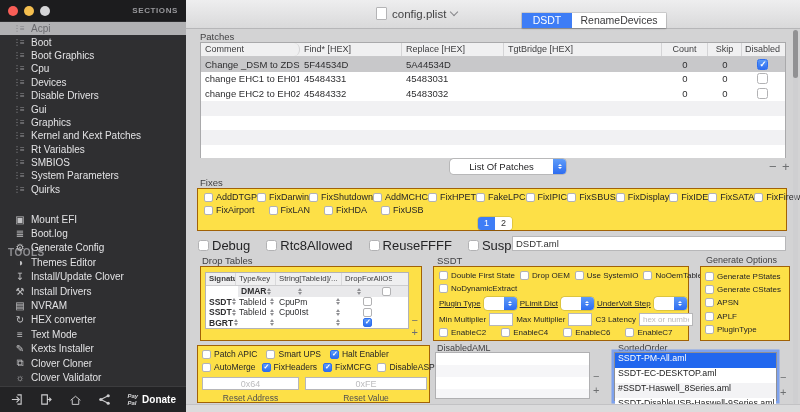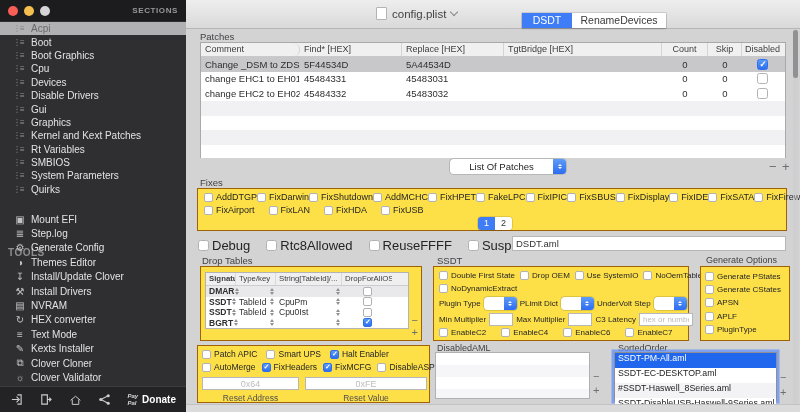--- a/index.html
+++ b/index.html
@@ -95,31 +95,31 @@
        font-size:9px;color:#333;padding:0 3px;box-sizing:border-box;height:13px;}
   .tfield::placeholder{color:#bcbcbe;}
   #dsdt-name-input{position:absolute;left:326px;top:236px;width:274px;height:15px;font-size:9.5px;}
   
   #dt-panel{left:14px;top:266px;width:222px;height:75px;}
   .dtable{position:absolute;left:4px;top:5px;width:204px;background:#fff;border:1px solid #b3b3b5;box-sizing:border-box;}
   .dt-head{display:flex;height:12px;background:#efeff0;border-bottom:1px solid #cdcdcf;font-size:7.8px;color:#3d3d3f;}
   .dt-head div{padding:1px 0 0 3px;box-sizing:border-box;border-right:1px solid #d9d9db;white-space:nowrap;overflow:hidden;}
   .d1{width:30px;font-weight:bold;} .d2{width:40px;} .d3{width:66px;} .d4{width:50px;border-right:none!important;}
   .dt-row{display:flex;height:10.5px;align-items:center;font-size:8.5px;color:#2e2e30;}
-  .dt-row.hl{background:#e9e9eb;}
+  .dt-row.hl{background:#e9e9eb;margin-left:32px;}
   .dt-row div{display:flex;align-items:center;justify-content:space-between;padding:0 2px 0 3px;box-sizing:border-box;}
   .dt-row .d4{justify-content:center;}
   .stp{width:5px;display:flex;flex-direction:column;align-items:center;gap:1px;flex:none;}
   .stp::before{content:"";width:0;height:0;border:2px solid transparent;border-top-width:0;border-bottom:3px solid #909094;}
   .stp::after{content:"";width:0;height:0;border:2px solid transparent;border-bottom-width:0;border-top:3px solid #909094;}
   
   #ssdt-panel{left:247px;top:266px;width:256px;height:75px;}
   .ss-row{position:absolute;left:5px;right:3px;display:flex;align-items:center;font-size:8px;color:#242426;}
   #ss1{top:4px;gap:5px;} #ss2{top:16.5px;}
-  #ss3{top:30px;gap:3px;} #ss4{top:46px;gap:3px;} #ss5{top:61px;gap:15px;}
+  #ss3{top:30px;gap:3px;text-decoration:underline;} #ss4{top:46px;gap:3px;} #ss5{top:61px;gap:15px;}
   .mini-pop{width:33px;height:13px;flex:none;}
   .ss-lab{white-space:nowrap;}
   
   #go-panel{left:514px;top:266px;width:90px;height:75px;}
   .go-item{display:flex;align-items:center;gap:3px;font-size:8px;color:#242426;height:13.2px;padding-left:4px;white-space:nowrap;}
   
   #misc-panel{left:11px;top:345px;width:233px;height:58px;}
   .ms-row{position:absolute;left:4px;display:flex;align-items:center;font-size:8.5px;}
   #ms1{top:3px;gap:9px;} #ms2{top:16px;gap:6px;}
   #reset-addr{position:absolute;left:4px;top:31px;width:97px;text-align:center;}
@@ -210,21 +210,21 @@
 
     <div id="tools-title">TOOLS</div>
 
     <nav id="side-tools">
       <div class="t-item">
           <span class="ic">▣</span>
           <span>Mount EFI</span>
         </div>
       <div class="t-item">
           <span class="ic">≣</span>
-          <span>Step.log</span>
+          <span>Boot.log</span>
         </div>
       <div class="t-item">
           <span class="ic">⚙</span>
           <span>Generate Config</span>
         </div>
       <div class="t-item">
           <span class="ic">◑</span>
           <span>Themes Editor</span>
         </div>
       <div class="t-item">

